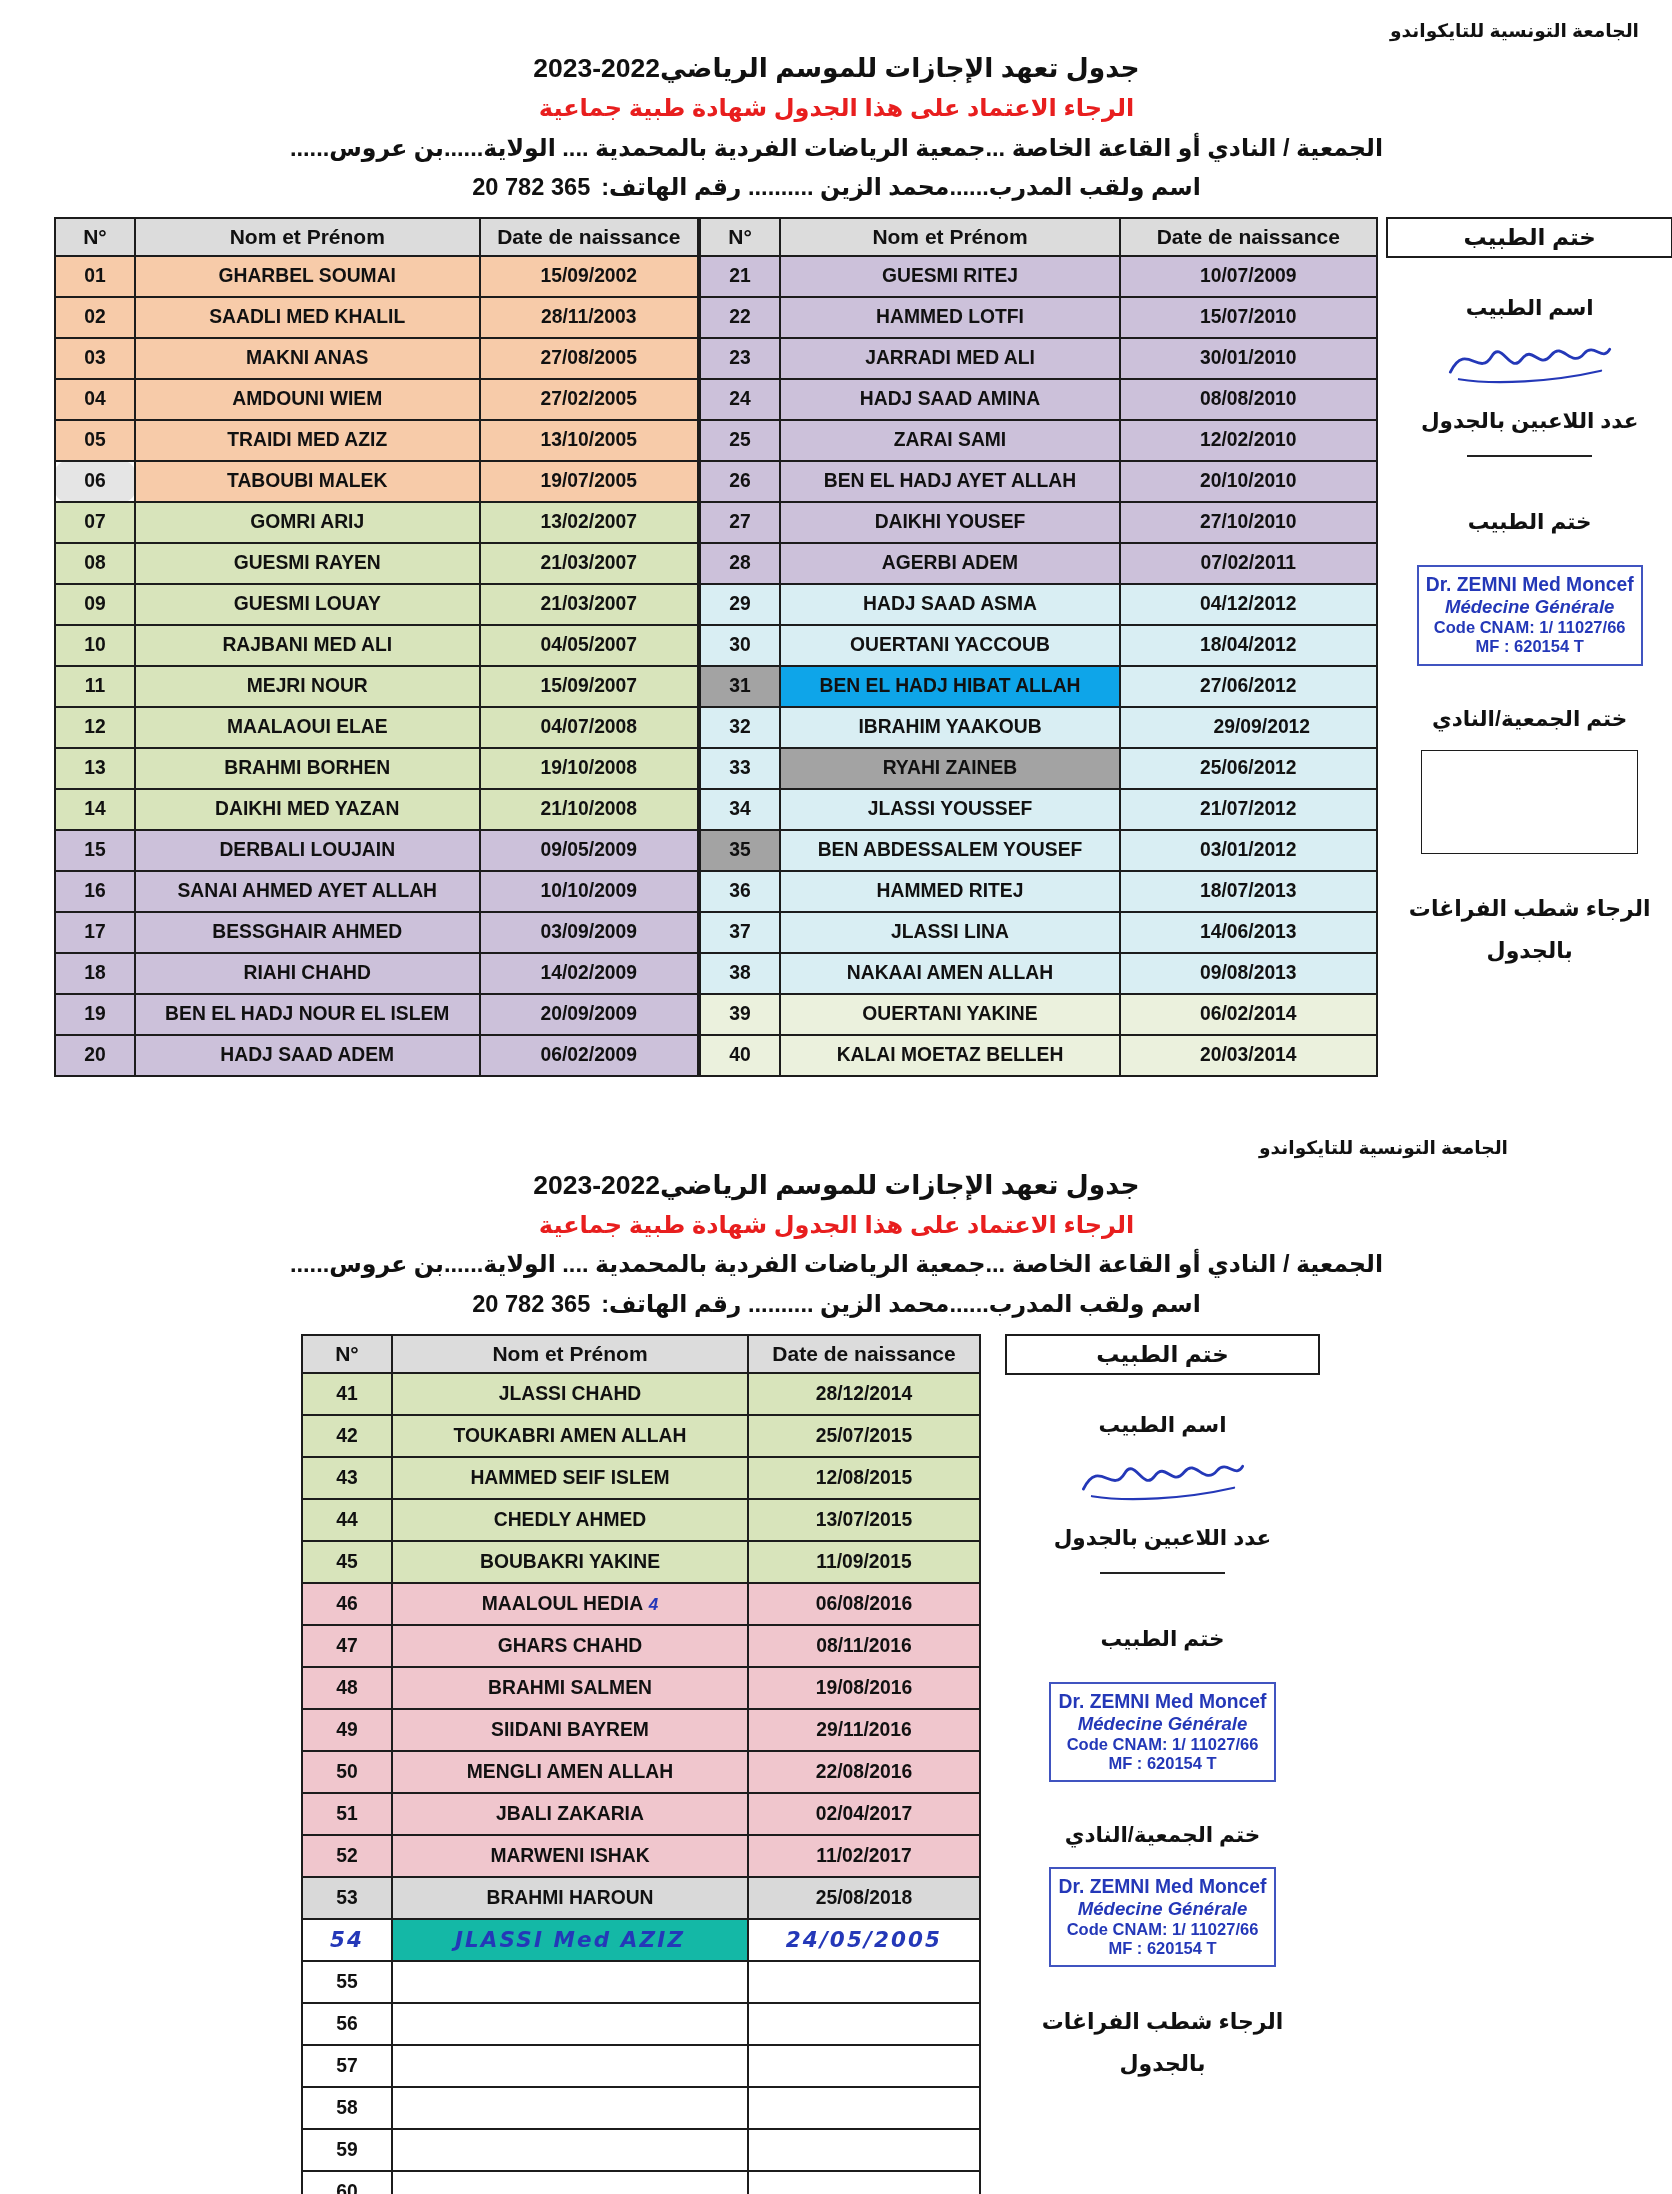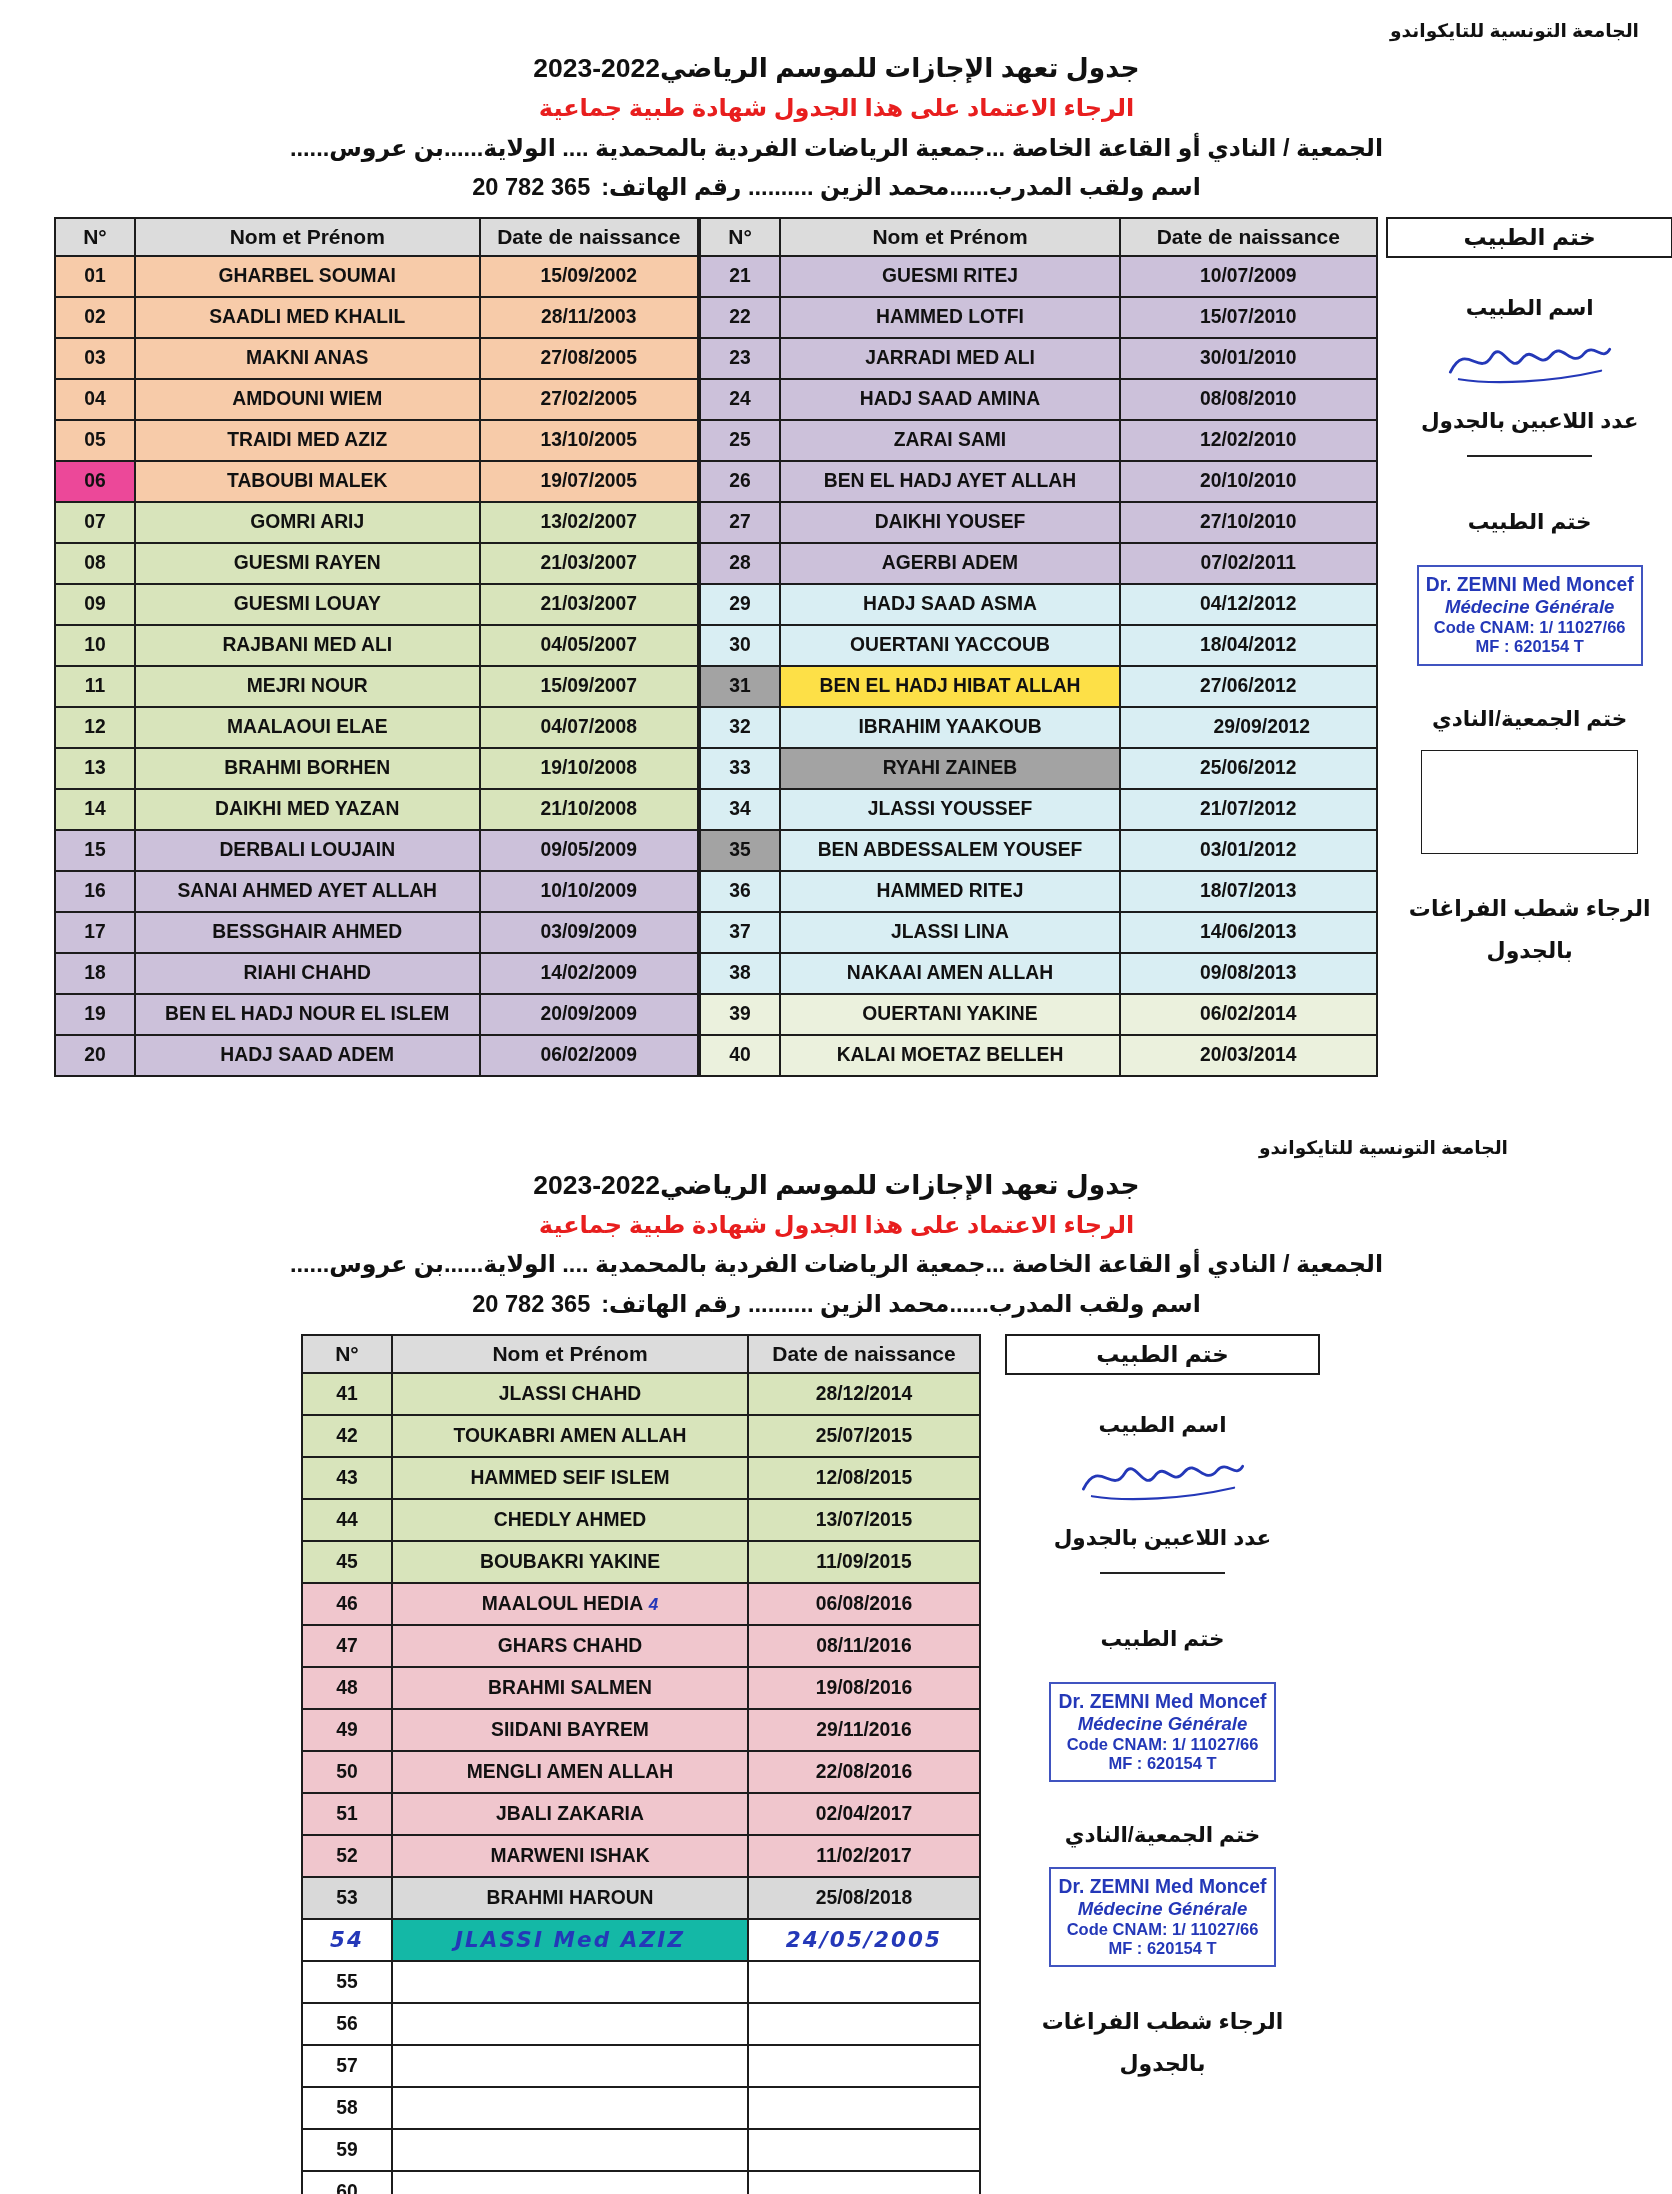--- a/index.html
+++ b/index.html
@@ -111,21 +111,21 @@
               <td style="background-color: rgb(247, 203, 169);">04</td>
               <td style="background-color: rgb(247, 203, 169);">AMDOUNI WIEM</td>
               <td style="background-color: rgb(247, 203, 169);">27/02/2005</td>
             </tr>
             <tr>
               <td style="background-color: rgb(247, 203, 169);">05</td>
               <td style="background-color: rgb(247, 203, 169);">TRAIDI MED AZIZ</td>
               <td style="background-color: rgb(247, 203, 169);">13/10/2005</td>
             </tr>
             <tr>
-              <td style="background-color: #ec4899;">06</td>
+              <td style="background-color: #e5e5e5; border-radius: 12px;">06</td>
               <td style="background-color: rgb(247, 203, 169);">TABOUBI MALEK</td>
               <td style="background-color: rgb(247, 203, 169);">19/07/2005</td>
             </tr>
             <tr>
               <td style="background-color: rgb(216, 228, 187);">07</td>
               <td style="background-color: rgb(216, 228, 187);">GOMRI ARIJ</td>
               <td style="background-color: rgb(216, 228, 187);">13/02/2007</td>
             </tr>
             <tr>
               <td style="background-color: rgb(216, 228, 187);">08</td>
@@ -249,21 +249,21 @@
               <td style="background-color: rgb(217, 238, 243);">HADJ SAAD ASMA</td>
               <td style="background-color: rgb(217, 238, 243);">04/12/2012</td>
             </tr>
             <tr>
               <td style="background-color: rgb(217, 238, 243);">30</td>
               <td style="background-color: rgb(217, 238, 243);">OUERTANI YACCOUB</td>
               <td style="background-color: rgb(217, 238, 243);">18/04/2012</td>
             </tr>
             <tr>
               <td style="background-color: #a3a3a3;">31</td>
-              <td style="background-color: #fde047;">BEN EL HADJ HIBAT ALLAH</td>
+              <td style="background-color: #0ea5e9;">BEN EL HADJ HIBAT ALLAH</td>
               <td style="background-color: rgb(217, 238, 243);">27/06/2012</td>
             </tr>
             <tr>
               <td style="background-color: rgb(217, 238, 243);">32</td>
               <td style="background-color: rgb(217, 238, 243);">IBRAHIM YAAKOUB</td>
               <td style="background-color: rgb(217, 238, 243); padding-left: 28px;">29/09/2012</td>
             </tr>
             <tr>
               <td style="background-color: rgb(217, 238, 243);">33</td>
               <td style="background-color: #a3a3a3;">RYAHI ZAINEB</td>

